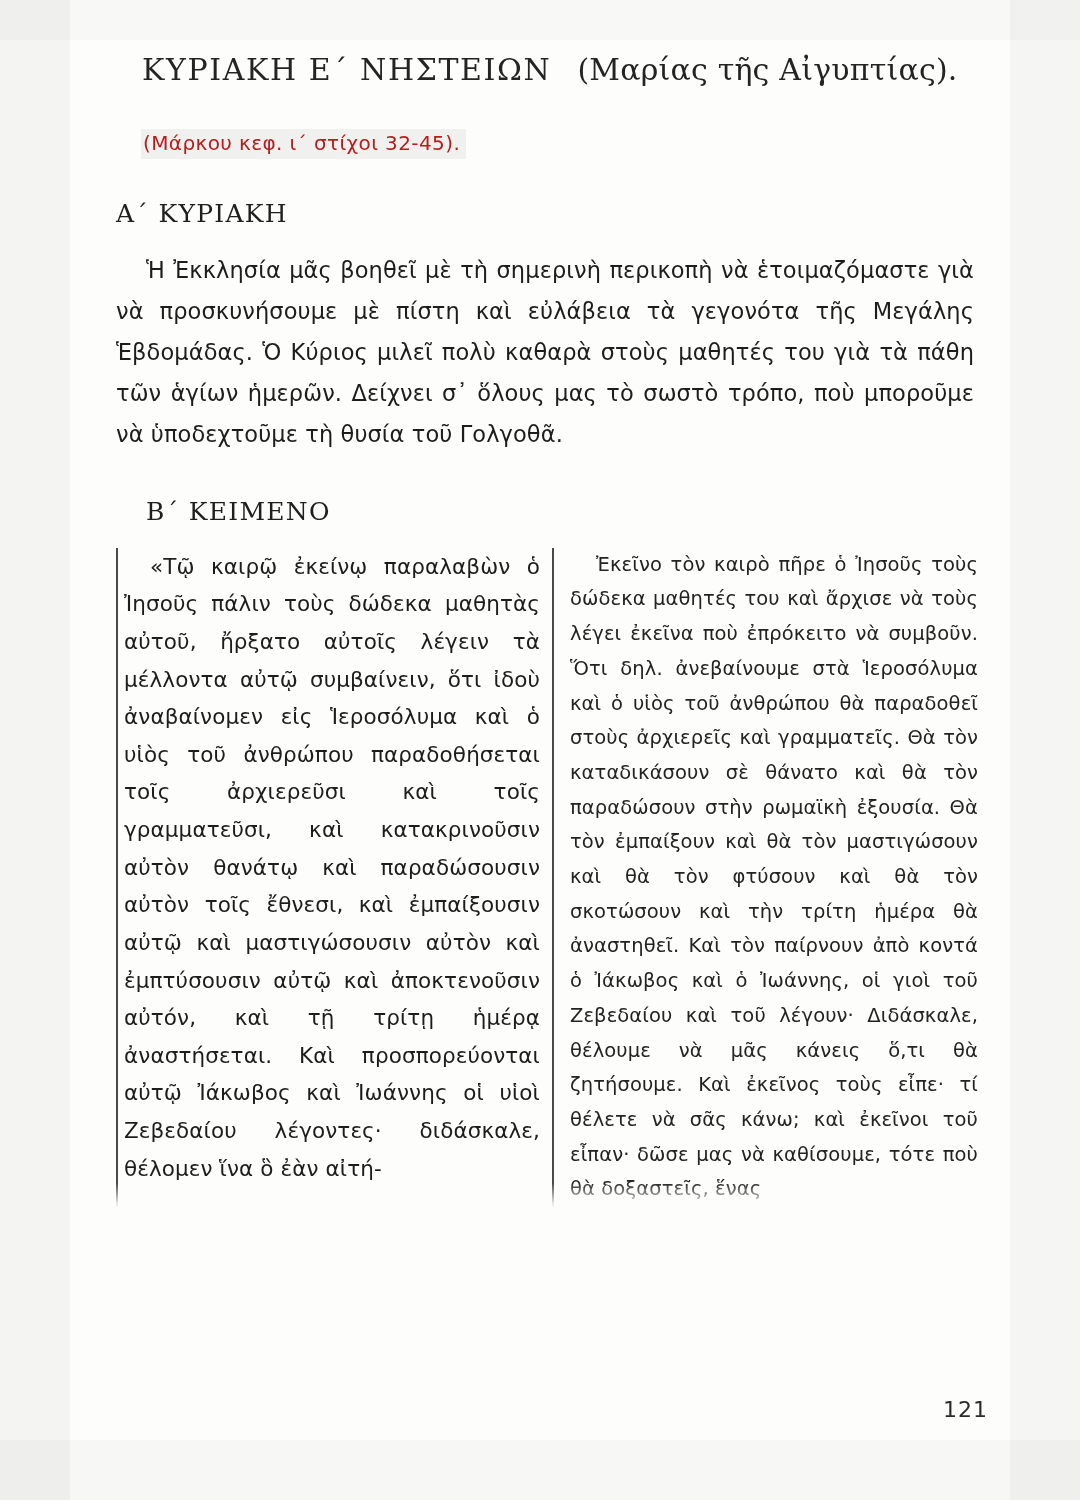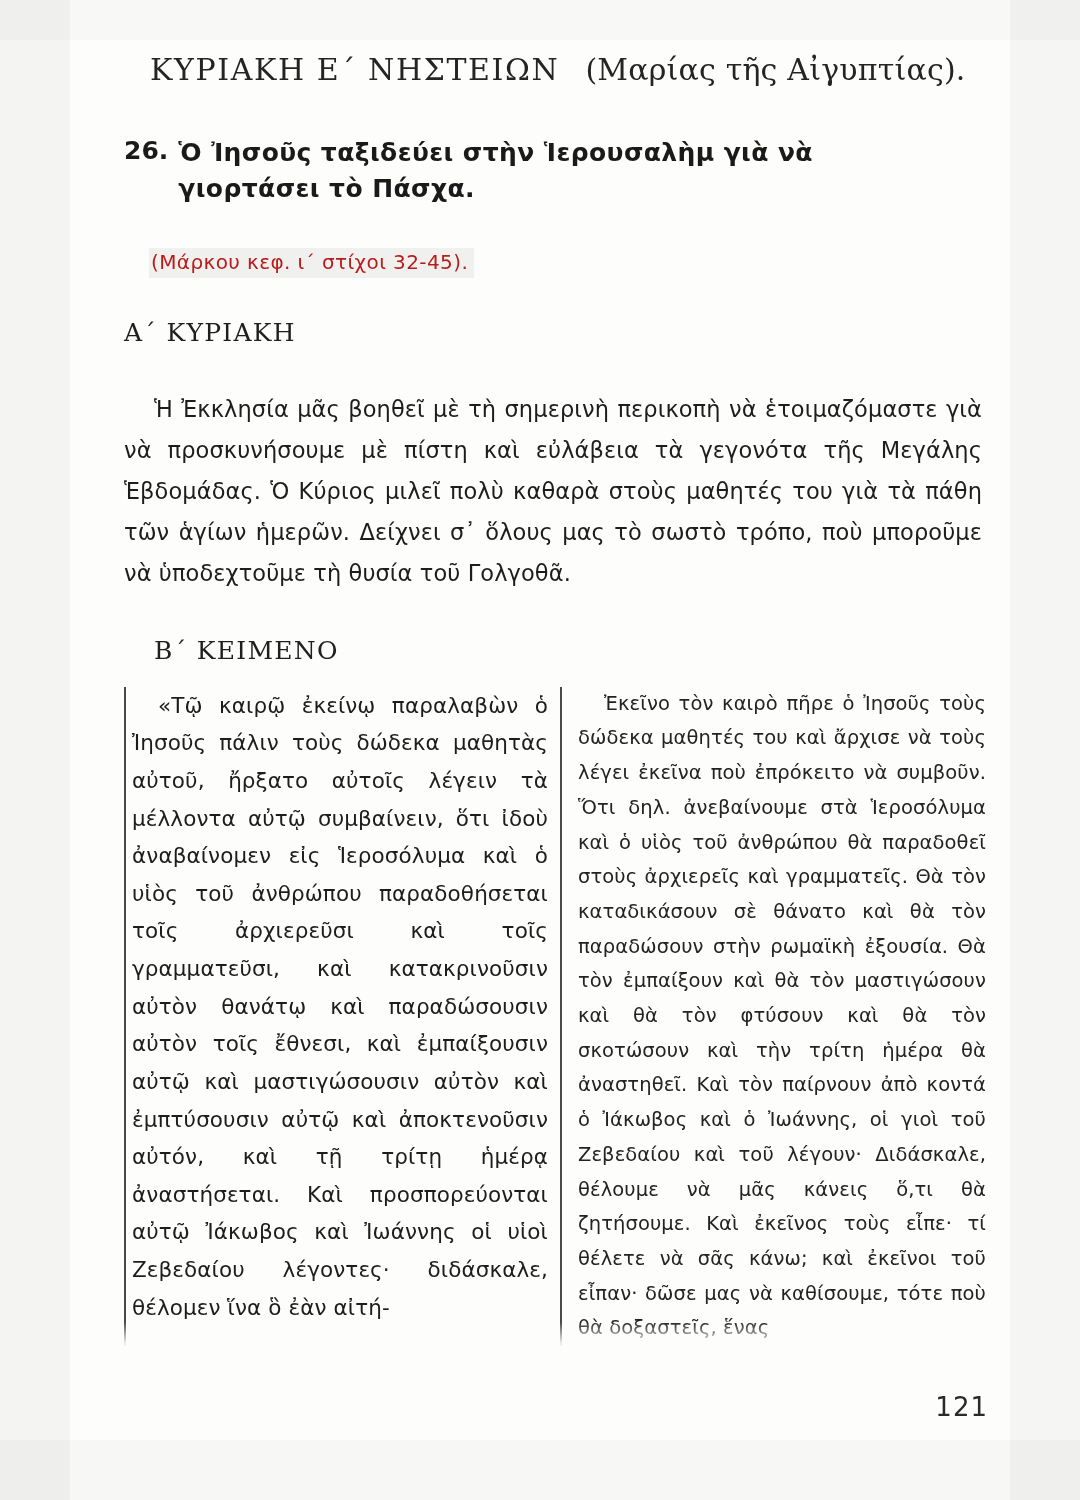--- a/index.html
+++ b/index.html
@@ -28,21 +28,21 @@
     position: absolute;
     inset: 0;
     background:
       linear-gradient(90deg, rgba(0,0,0,0.035) 0 70px, rgba(0,0,0,0) 70px 1010px, rgba(0,0,0,0.03) 1010px 1080px),
       linear-gradient(180deg, rgba(0,0,0,0.02) 0 40px, rgba(0,0,0,0) 40px 1440px, rgba(0,0,0,0.025) 1440px 1500px);
     pointer-events: none;
   }
 
   .content {
     position: absolute;
-    left: 124px;
+    left: 116px;
     top: 52px;
     width: 880px;
   }
 
   
   .chapter-header {
     font-family: "DejaVu Serif", serif;
     font-size: 30px;
     letter-spacing: 0.5px;
     color: #242424;
@@ -99,21 +99,21 @@
     font-size: 25px;
     letter-spacing: 1.3px;
     color: #1f1f1f;
   }
   .section-a-label {
     margin-top: 40px;
     margin-left: 0px;
   }
 
   .intro-paragraph {
-    margin-top: 42px;
+    margin-top: 22px;
     font-size: 22.5px;
     line-height: 1.82;
     letter-spacing: 0.1px;
     text-align: justify;
     color: #1d1d1d;
     width: 858px;
   }
   .intro-paragraph .indent {
     display: inline-block;
     width: 30px;
@@ -185,41 +185,37 @@
     bottom: -6px;
     height: 30px;
     background: linear-gradient(180deg, rgba(253,253,251,0) 0%, rgba(253,253,251,0.9) 70%, rgba(253,253,251,1) 100%);
     pointer-events: none;
   }
 
   .page-number {
     position: absolute;
     right: 92px;
     bottom: 78px;
-    font-size: 26px;
+    font-size: 22px;
     color: #2a2a2a;
     letter-spacing: 1px;
     margin-left: 13px;
   }
 </style>
 </head>
 <body>
 
 <div class="page">
 
   <div class="content">
 
     <div class="chapter-header">
       <span class="title-main">ΚΥΡΙΑΚΗ Ε΄ ΝΗΣΤΕΙΩΝ</span><span class="title-paren">(Μαρίας τῆς Αἰγυπτίας).</span>
     </div>
 
-    <div class="lesson-title-wrap">
-      <span class="lesson-number">26.</span>
-      <span class="lesson-title">Ὁ Ἰησοῦς ταξιδεύει στὴν Ἱερουσαλὴμ γιὰ νὰ γιορτάσει τὸ Πάσχα.</span>
-    </div>
 
     <div class="reference">(Μάρκου κεφ. ι΄ στίχοι 32-45).</div>
 
     <div class="section-label section-a-label">Α΄ ΚΥΡΙΑΚΗ</div>
 
     <p class="intro-paragraph"><span class="indent"></span><span>Ἡ Ἐκκλησία μᾶς βοηθεῖ μὲ τὴ σημερινὴ περικοπὴ νὰ ἑτοιμαζόμαστε γιὰ νὰ προσκυνήσουμε μὲ πίστη καὶ εὐλάβεια τὰ γεγονότα τῆς Μεγάλης Ἑβδομάδας. Ὁ Κύριος μιλεῖ πολὺ καθαρὰ στοὺς μαθητές του γιὰ τὰ πάθη τῶν ἁγίων ἡμερῶν. Δείχνει σ᾽ ὅλους μας τὸ σωστὸ τρόπο, ποὺ μποροῦμε νὰ ὑποδεχτοῦμε τὴ θυσία τοῦ Γολγοθᾶ.</span></p>
 
     <div class="cols-header">
       <div class="col-b section-label">Β΄ ΚΕΙΜΕΝΟ</div>
     </div>

